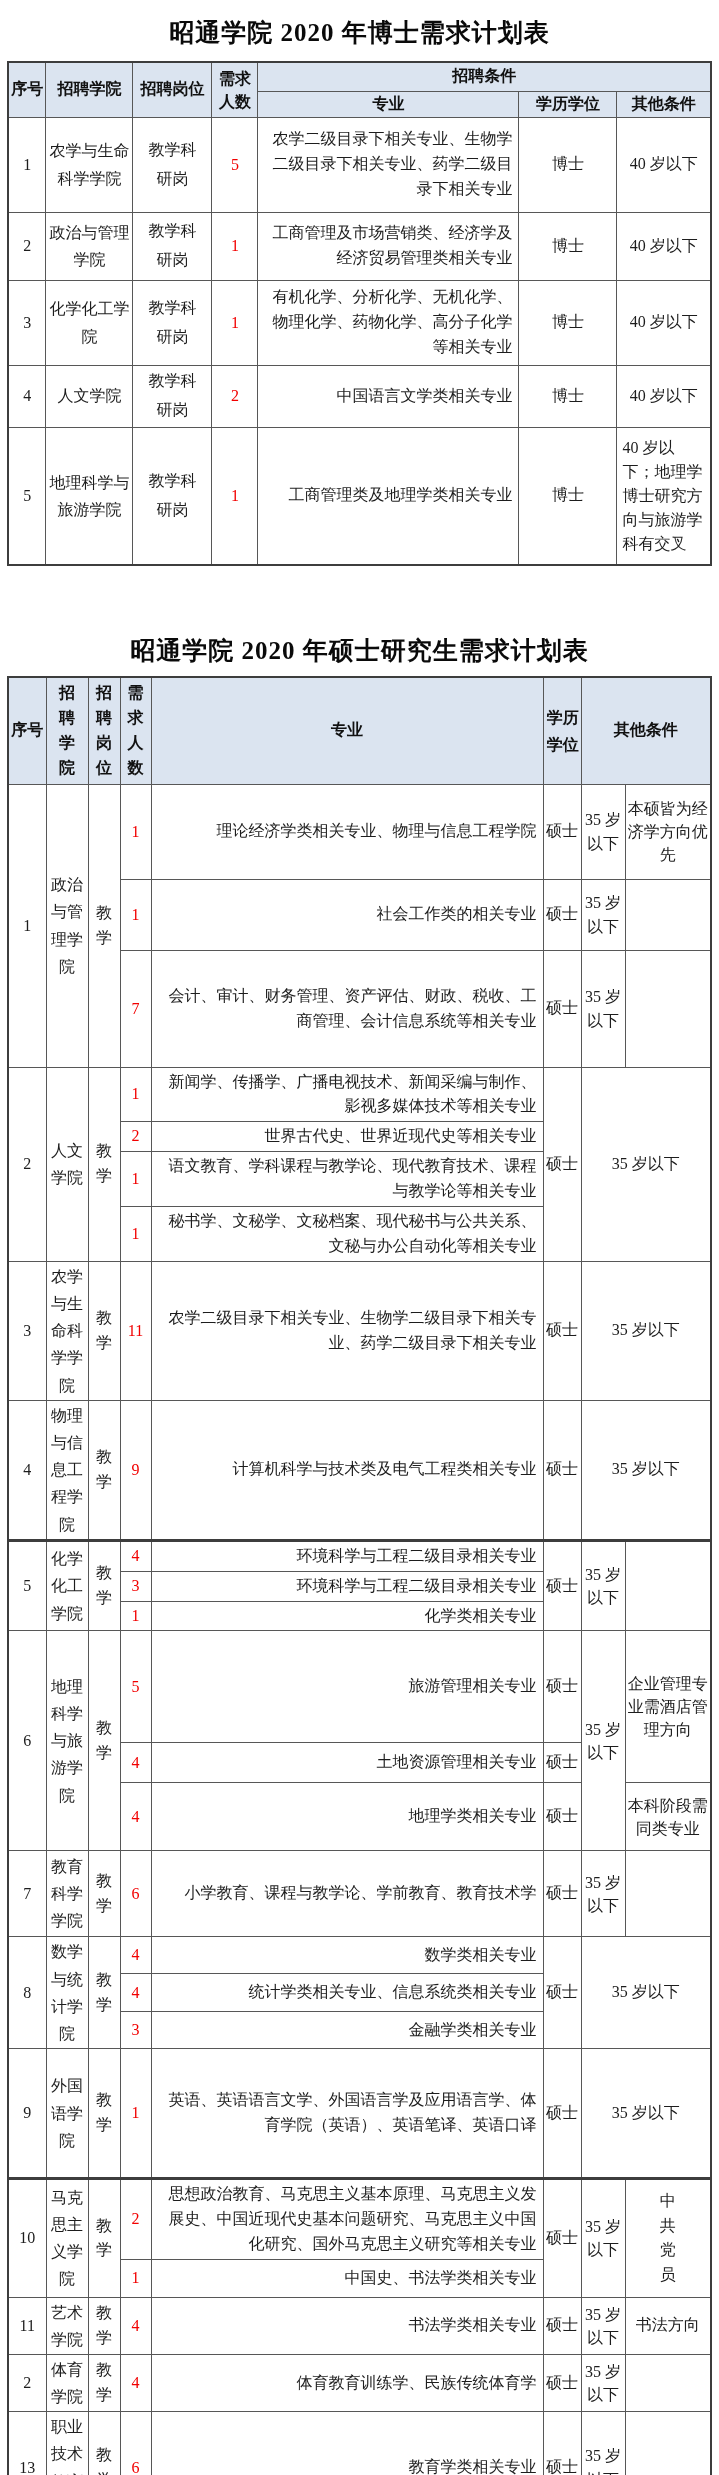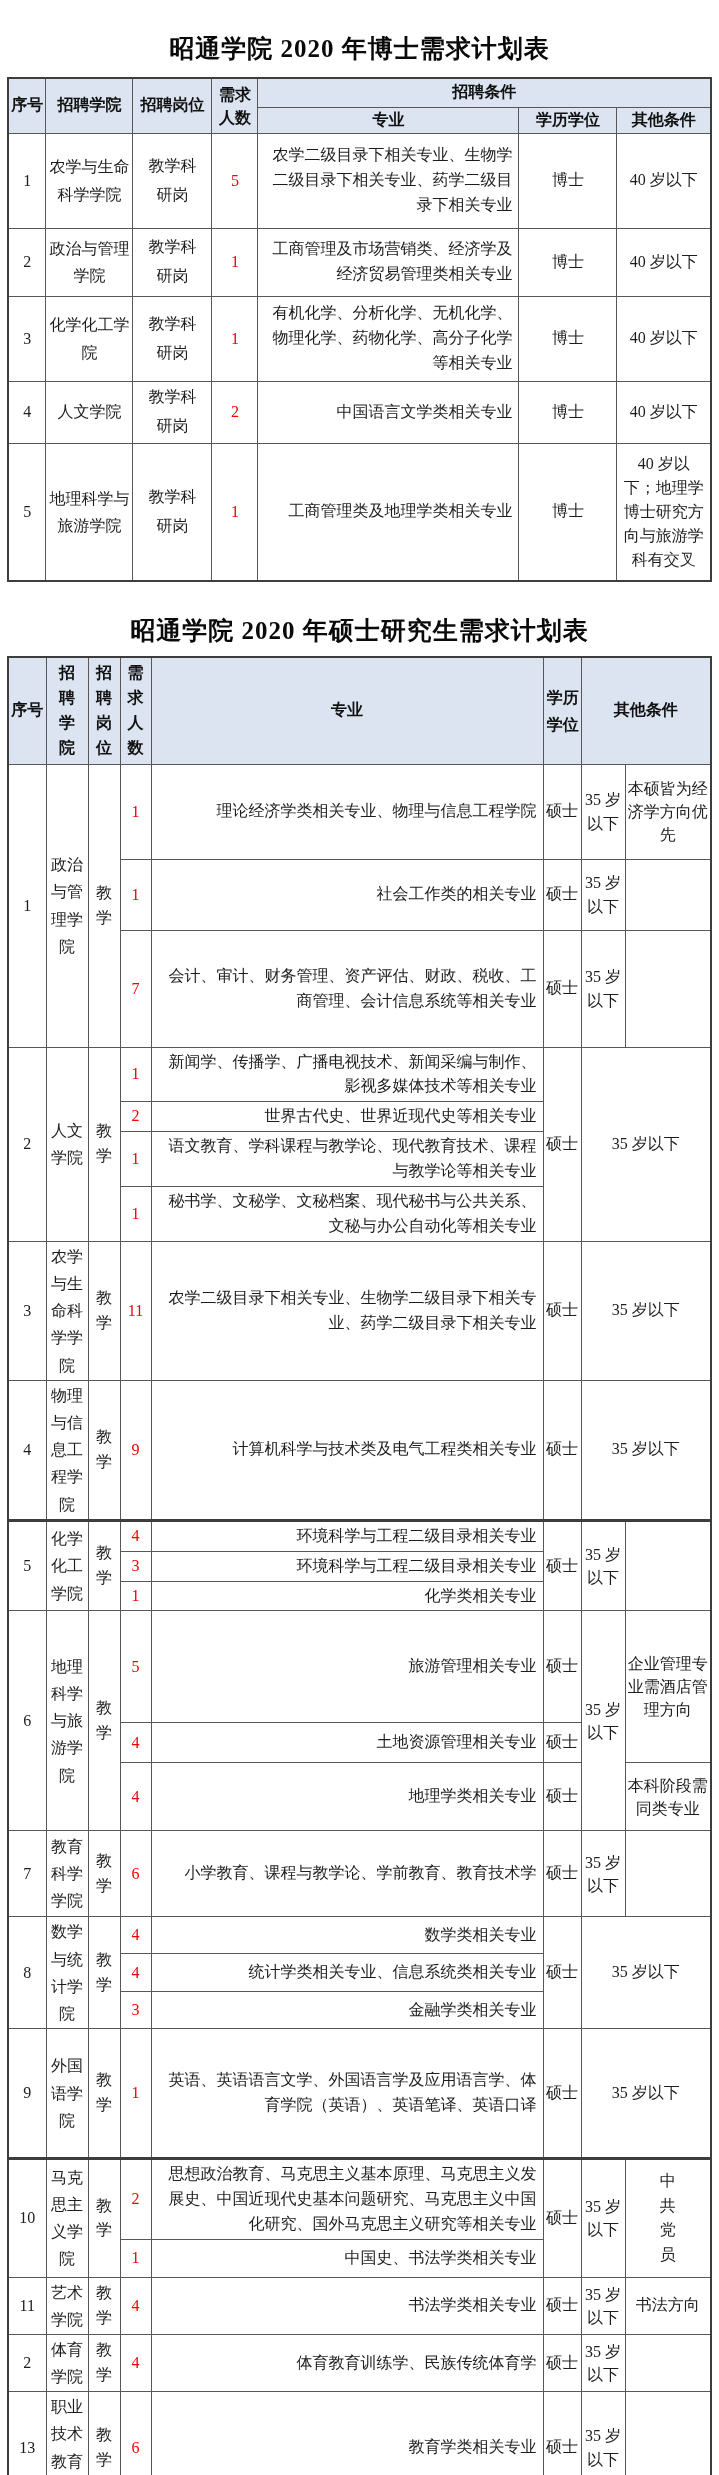--- a/index.html
+++ b/index.html
@@ -1,24 +1,24 @@
 <!DOCTYPE html>
 <html><head>
 <meta charset="utf-8">
 <style>
   html,body{margin:0;padding:0;background:#ffffff;}
   body{width:719px;font-family:"Liberation Serif","DejaVu Serif",serif;color:#1d1d1d;}
   .doc-title{width:703px;margin:0 auto;text-align:center;font-weight:bold;font-size:25px;color:#0a0a0a;letter-spacing:1px;}
-  .t1-title{padding-top:32px;padding-bottom:12px;}
-  .t2-title{padding-top:32px;padding-bottom:9px;}
+  .t1-title{padding-top:16px;padding-bottom:12px;}
+  .t2-title{padding-top:32px;padding-bottom:9px;margin-top:36px;}
   table{border-collapse:collapse;table-layout:fixed;margin:0 auto;width:703px;border:2px solid #3d3d3d;}
   td,th{border:1px solid #575757;text-align:center;vertical-align:middle;font-size:16px;padding:1px 2px;word-break:break-all;}
   th{background:#dbe4f0;font-weight:bold;color:#111;}
   .major{text-align:right;padding:2px 6px;line-height:1.55;}
-  .left{text-align:center;padding:4px 5px;line-height:1.5;}
+  .left{text-align:left;padding:4px 5px;line-height:1.5;}
   .red{color:#f20000;}
   .pos-wrap{padding:0 12px;line-height:1.8;}
   .col-wrap{padding:0 3px;line-height:1.7;}
   .v1{display:inline-block;width:1.15em;line-height:1.55;}
   .v2{display:inline-block;width:2.15em;line-height:1.7;}
   .lh{line-height:1.45;}
   tr.thick>td{border-top:3px solid #3d3d3d;}
 </style>
 </head>
 <body>

